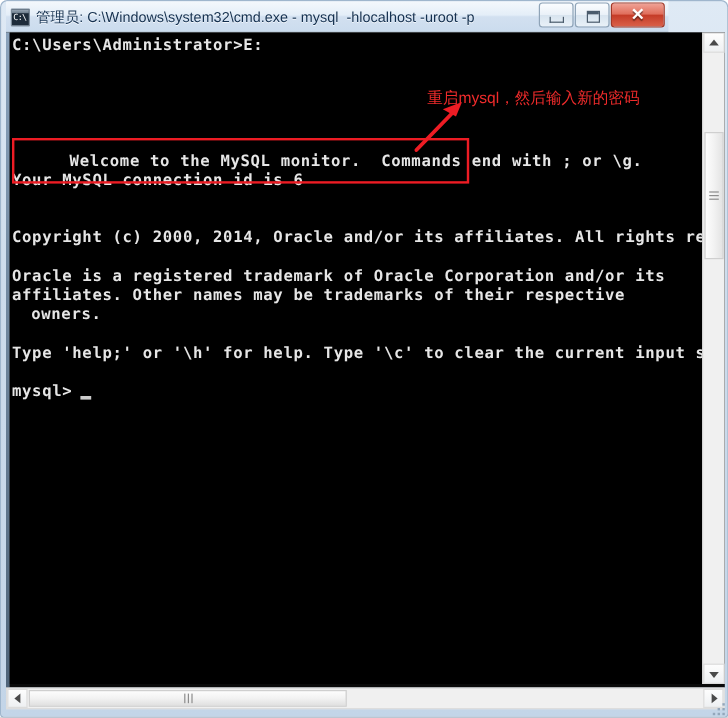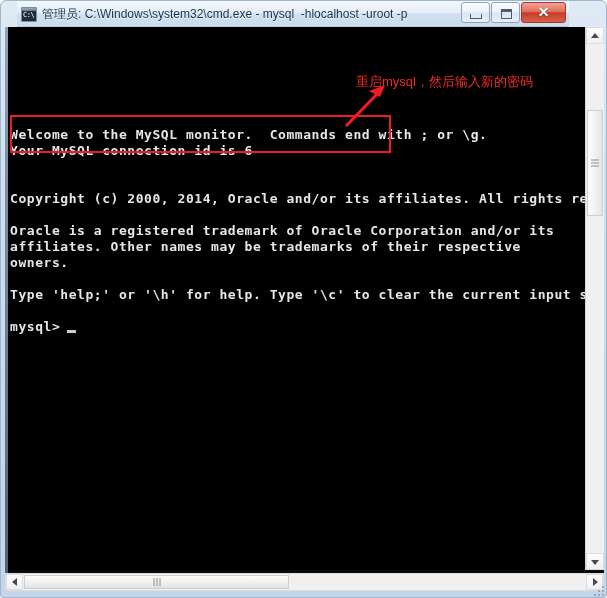--- a/index.html
+++ b/index.html
@@ -23,21 +23,21 @@
     box-sizing: border-box;
     background: linear-gradient(180deg,#dfeaf5 0%, #cddcec 40%, #c3d5e8 100%);
     border: 1px solid #9fb6cd;
     border-radius: 6px 6px 3px 3px;
     overflow: hidden;
   }
 
   
   #titlebar {
     position: absolute;
-    left: 16px; top: 0;
+    left: 4px; top: 0;
     width: 552px;
     height: 26px;
     background: linear-gradient(180deg, #f4f8fc 0%, #e4eef8 46%, #d2e0f0 52%, #cbdcee 100%);
     border-bottom: 1px solid #b9cada;
     box-sizing: border-box;
   }
   #titlebar-inner {
     position: absolute;
     left: 4px; top: 3px;
     display: flex;
@@ -359,26 +359,27 @@
         <span class="glyph-close">✕</span>
       </div>
     </div>
   </div>
 
   <div id="client">
 
     <div id="console">
         <div class="term-line" style="top: 292px;">mysql&gt;</div>
         <div class="term-line" style="top: 260px;">Type 'help;' or '\h' for help. Type '\c' to clear the current input stat</div>
-        <div class="term-line" style="top: 228px;">owners.</div>
+        <div class="term-line" style="top: 228px; margin-left: 16px;">owners.</div>
         <div class="term-line" style="top: 196px;">Oracle is a registered trademark of Oracle Corporation and/or its</div>
         <div class="term-line" style="top: 212px;">affiliates. Other names may be trademarks of their respective</div>
         <div class="term-line" style="top: 164px;">Copyright (c) 2000, 2014, Oracle and/or its affiliates. All rights reser</div>
         <div class="term-line" style="top: 116px;">Your MySQL connection id is 6</div>
-        <div class="term-line" style="top: 100px;">Welcome to the MySQL monitor.  Commands end with ; or \g.</div>
+        <div class="term-line" style="top: 100px; padding-left: 48px;">Welcome to the MySQL monitor.  Commands end with ; or \g.</div>
+        <div class="term-line" style="top: 4px;">C:\Users\Administrator&gt;E:</div>
 
       <div id="cursor" style="top: 303px; left: 58.6px;"></div>
 
       <div id="red-box"></div>
 
       <div id="red-note">重启mysql，然后输入新的密码</div>
 
       <svg id="red-arrow" viewBox="0 0 48 46">
         <line x1="6" y1="42" x2="40" y2="7" stroke="#ed1c24" stroke-width="3.2" stroke-linecap="round"></line>
         <polygon points="44,2 28,8 39,14" fill="#ed1c24"></polygon>

